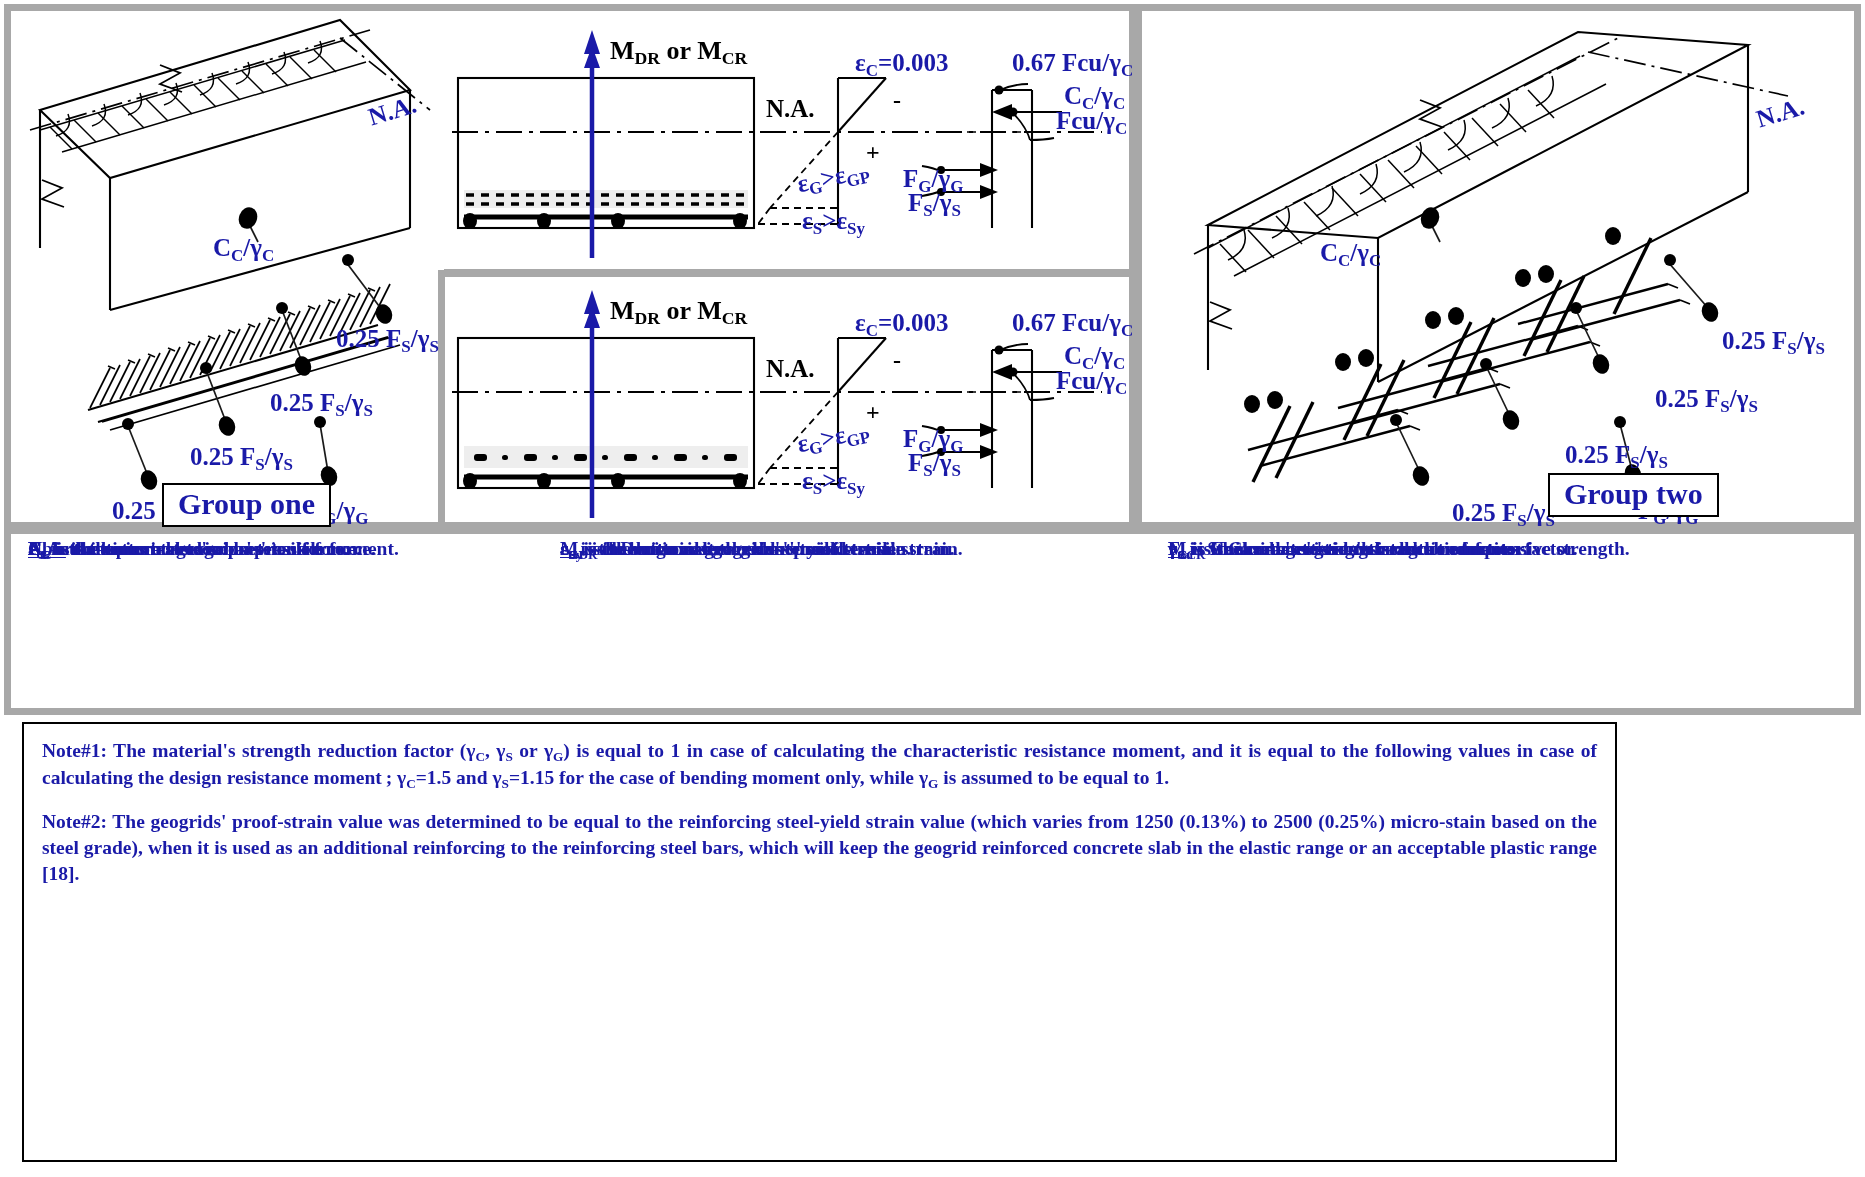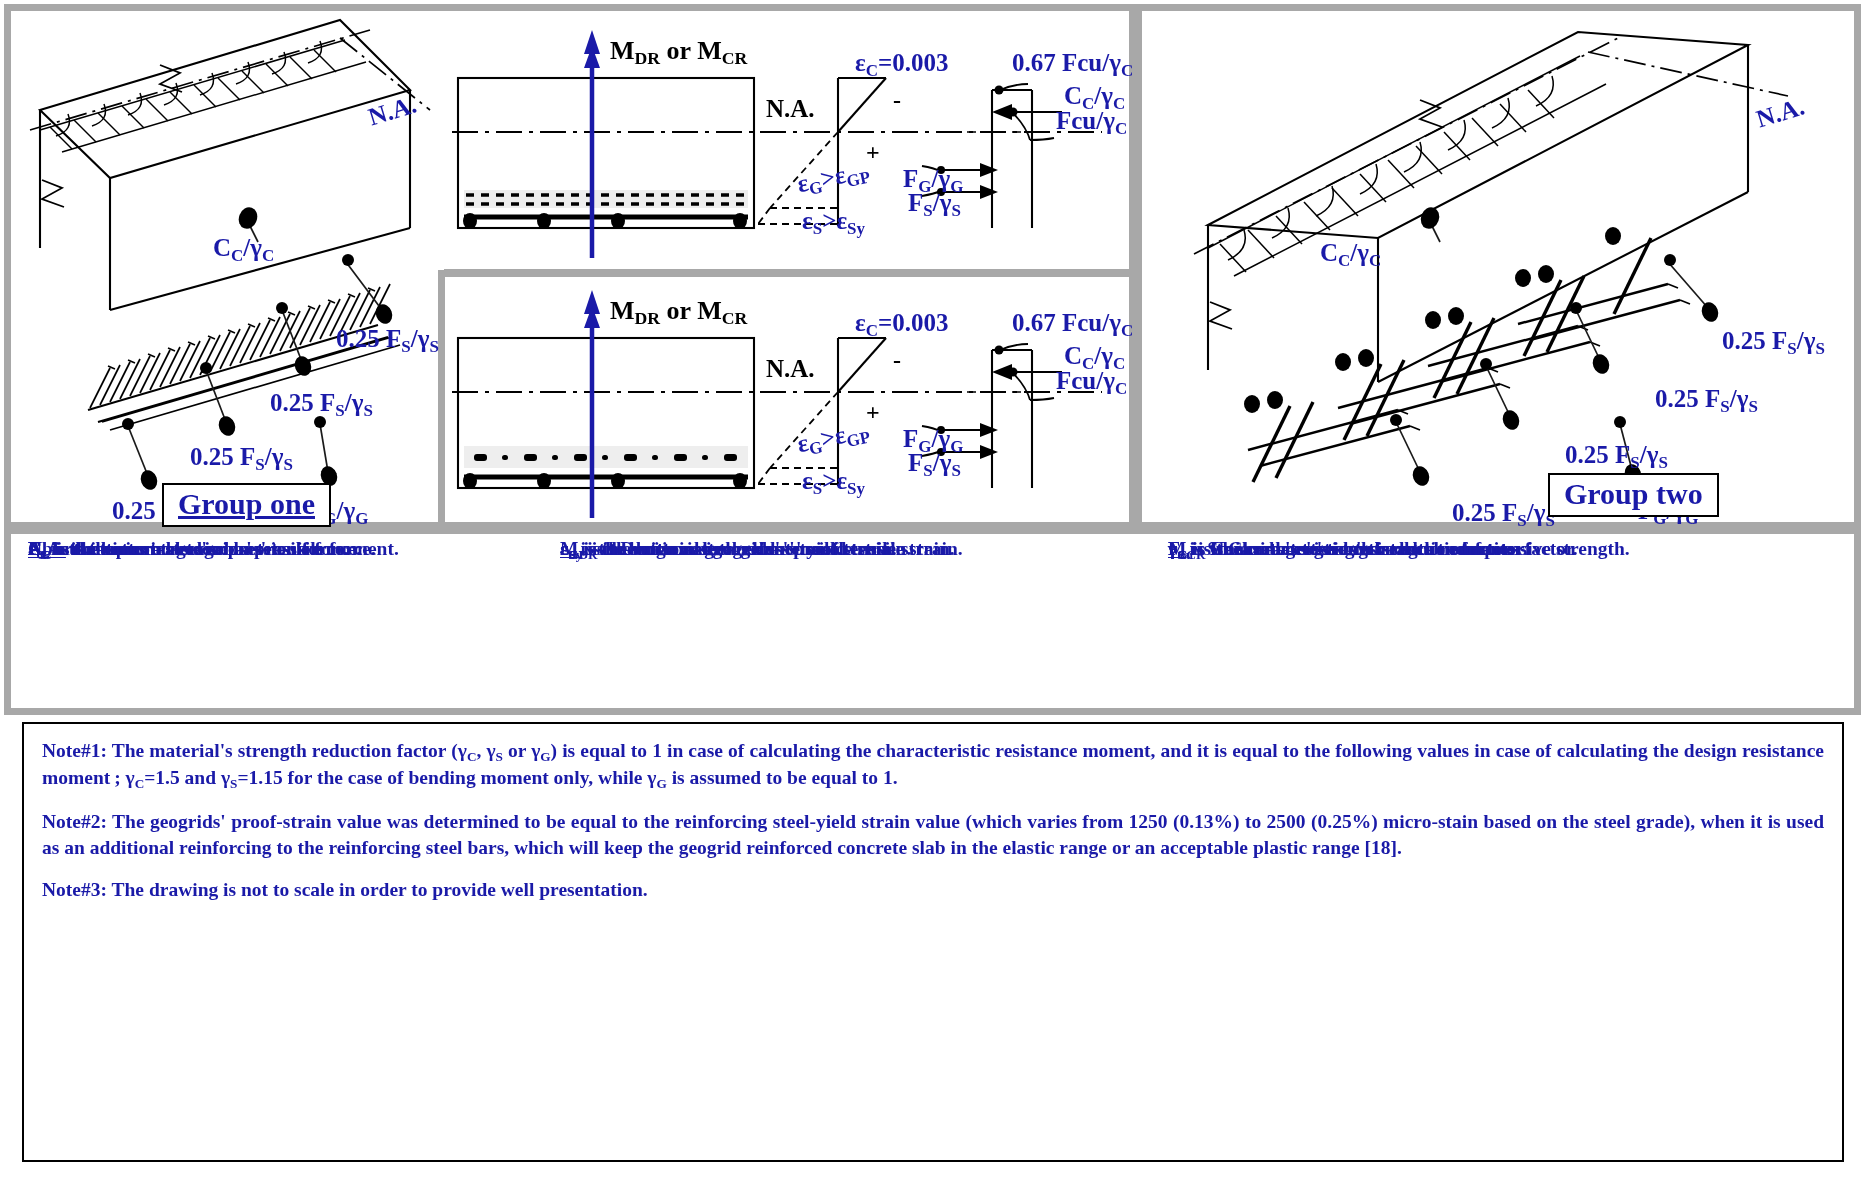--- a/index.html
+++ b/index.html
@@ -176,21 +176,21 @@
   </div>
 
   <span class="lbl" style="left:368px;top:98px;font-size:25px;transform:rotate(-17deg);">N.A.</span>
   <span class="lbl" style="left:213px;top:235px;font-size:25px;">C<sub>C</sub>/γ<sub>C</sub></span>
   <span class="lbl" style="left:336px;top:326px;font-size:25px;">0.25 F<sub>S</sub>/γ<sub>S</sub></span>
   <span class="lbl" style="left:270px;top:390px;font-size:25px;">0.25 F<sub>S</sub>/γ<sub>S</sub></span>
   <span class="lbl" style="left:190px;top:444px;font-size:25px;">0.25 F<sub>S</sub>/γ<sub>S</sub></span>
   <span class="lbl" style="left:112px;top:498px;font-size:25px;">0.25 F<sub>S</sub>/γ<sub>S</sub></span>
   <span class="lbl" style="left:308px;top:498px;font-size:25px;">F<sub>G</sub>/γ<sub>G</sub></span>
 
-  <div class="grouptag" style="left:162px;top:483px;text-decoration:underline;">Group one</div>
+  <div class="grouptag" style="left:162px;top:483px;">Group one</div>
 
   <div class="sv" style="left:1148px;top:10px;width:700px;height:512px;">
   <svg width="700" height="512" viewBox="0 0 700 512">
     <g fill="none" stroke="#000" stroke-width="2.1">
       <path d="M60 215 L430 22 L600 35 L230 228 Z"></path>
       <path d="M60 215 L60 360"></path>
       <path d="M230 228 L230 372"></path>
       <path d="M600 35 L600 182"></path>
       <path d="M230 372 L600 182"></path>
 
@@ -534,19 +534,18 @@
       <span class="sym">γ<sub>C</sub></span>
       <span>is Concrete's strength reduction factor.</span></div>
     <div class="abbrev" style="margin-bottom:7px;">
       <span class="sym">γ<sub>S</sub></span>
       <span>is Steel rebars'  strength reduction factor.</span></div>
     <div class="abbrev">
       <span class="sym">γ<sub>G</sub></span>
       <span>is Uniaxial geogrids' strength reduction factor.</span></div>
   </div>
 
-  <div class="notebox" style="left:22px;top:722px;width:1822px;height:440px;padding:14px 18px;">
+  <div class="notebox" style="left:22px;top:722px;width:1595px;height:440px;padding:14px 18px;">
     <div class="note j" style="margin-bottom:16px;">Note#1: The material's strength reduction factor (γ<sub>C</sub>, γ<sub>S</sub> or γ<sub>G</sub>) is equal to 1 in case of calculating the characteristic  resistance  moment,  and it is equal to the following values in case of calculating the design  resistance  moment ;  γ<sub>C</sub>=1.5  and  γ<sub>S</sub>=1.15 for  the  case  of  bending  moment  only,  while  γ<sub>G</sub>  is assumed to be equal to 1.</div>
     <div class="note j" style="margin-bottom:16px;">Note#2: The geogrids' proof-strain value was determined to be equal  to  the  reinforcing  steel-yield  strain  value (which varies from 1250 (0.13%) to 2500 (0.25%) micro-stain based on the steel grade), when it is used as an additional reinforcing  to  the  reinforcing  steel   bars,   which   will keep the geogrid  reinforced  concrete slab in the elastic range or an acceptable plastic range [18].</div>
-    <div class="note">Note#3: The drawing is not to scale in order to provide well presentation.</div>
   </div>
 
 </div>
 
 </body></html>

